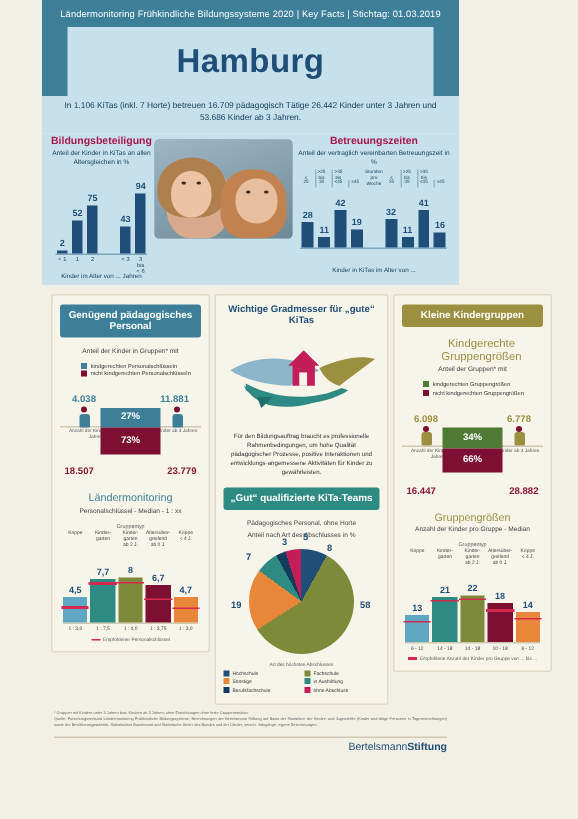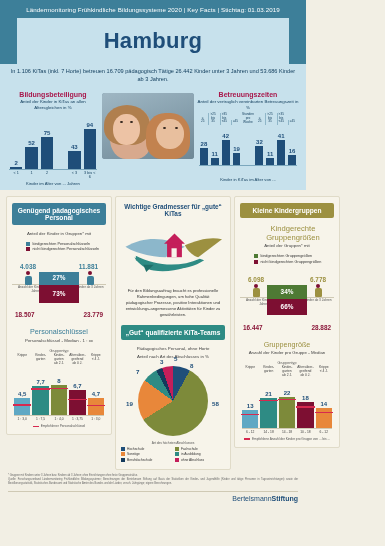--- a/index.html
+++ b/index.html
@@ -3,21 +3,21 @@
 <meta charset="utf-8">
 <style>
   * { box-sizing: border-box; margin:0; padding:0; }
   body {
     width:385px; height:546px;
     font-family:"Liberation Sans", sans-serif;
     background:#f2efe4;
     overflow:hidden;
     position:relative;
   }
-  .page { position:relative; width:306px; height:546px; }
+  .page { position:relative; width:306px; height:546px;padding-left:28px; }
 
   
   .topbar {
     background:#3d7f99; height:18px;
     display:flex; align-items:center; justify-content:center;
   }
   .topbar-text { color:#ffffff; font-size:6.2px; letter-spacing:.1px; }
   .titleband {
     background:#3d7f99; padding:0 17px 0 17px;
     height:46px;
@@ -355,21 +355,21 @@
           <div class="stack">
             <div class="stack-part" style="background:#3d7f99;">27%</div>
             <div class="stack-part" style="background:#7d0f32;padding:6px 0;">73%</div>
           </div>
         </div>
         <div class="bottomrow">
           <span class="bottom-num">18.507</span>
           <span class="bottom-num">23.779</span>
         </div>
 
-        <div class="lower-h blue">Personalschlüssel</div>
+        <div class="lower-h blue">Ländermonitoring</div>
         <div class="blk-sub">Personalschlüssel - Median - 1 : xx</div>
         <div class="grp-cap">Gruppentyp</div>
         <div class="catrow" id="ps-cats">
             <div class="cat">Krippe</div>
             <div class="cat">Kinder-<br>garten</div>
             <div class="cat">Kinder-<br>garten<br>ab 2 J.</div>
             <div class="cat">Altersüber-<br>greifend<br>ab 0 J.</div>
             <div class="cat">Krippe<br>&lt; 4 J.</div>
           </div>
         <div class="lbars" id="ps-bars">
@@ -523,21 +523,21 @@
           <div class="stack">
             <div class="stack-part" style="background:#4e7a34;padding:4px 0;">34%</div>
             <div class="stack-part" style="background:#7d0f32;padding:5px 0;">66%</div>
           </div>
         </div>
         <div class="bottomrow">
           <span class="bottom-num">16.447</span>
           <span class="bottom-num">28.882</span>
         </div>
 
-        <div class="lower-h gold">Gruppengröße</div>
+        <div class="lower-h gold">Gruppengrößen</div>
         <div class="blk-sub">Anzahl der Kinder pro Gruppe - Median</div>
         <div class="grp-cap">Gruppentyp</div>
         <div class="catrow" id="gg-cats">
             <div class="cat">Krippe</div>
             <div class="cat">Kinder-<br>garten</div>
             <div class="cat">Kinder-<br>garten<br>ab 2 J.</div>
             <div class="cat">Altersüber-<br>greifend<br>ab 0 J.</div>
             <div class="cat">Krippe<br>&lt; 4 J.</div>
           </div>
         <div class="lbars" id="gg-bars">

